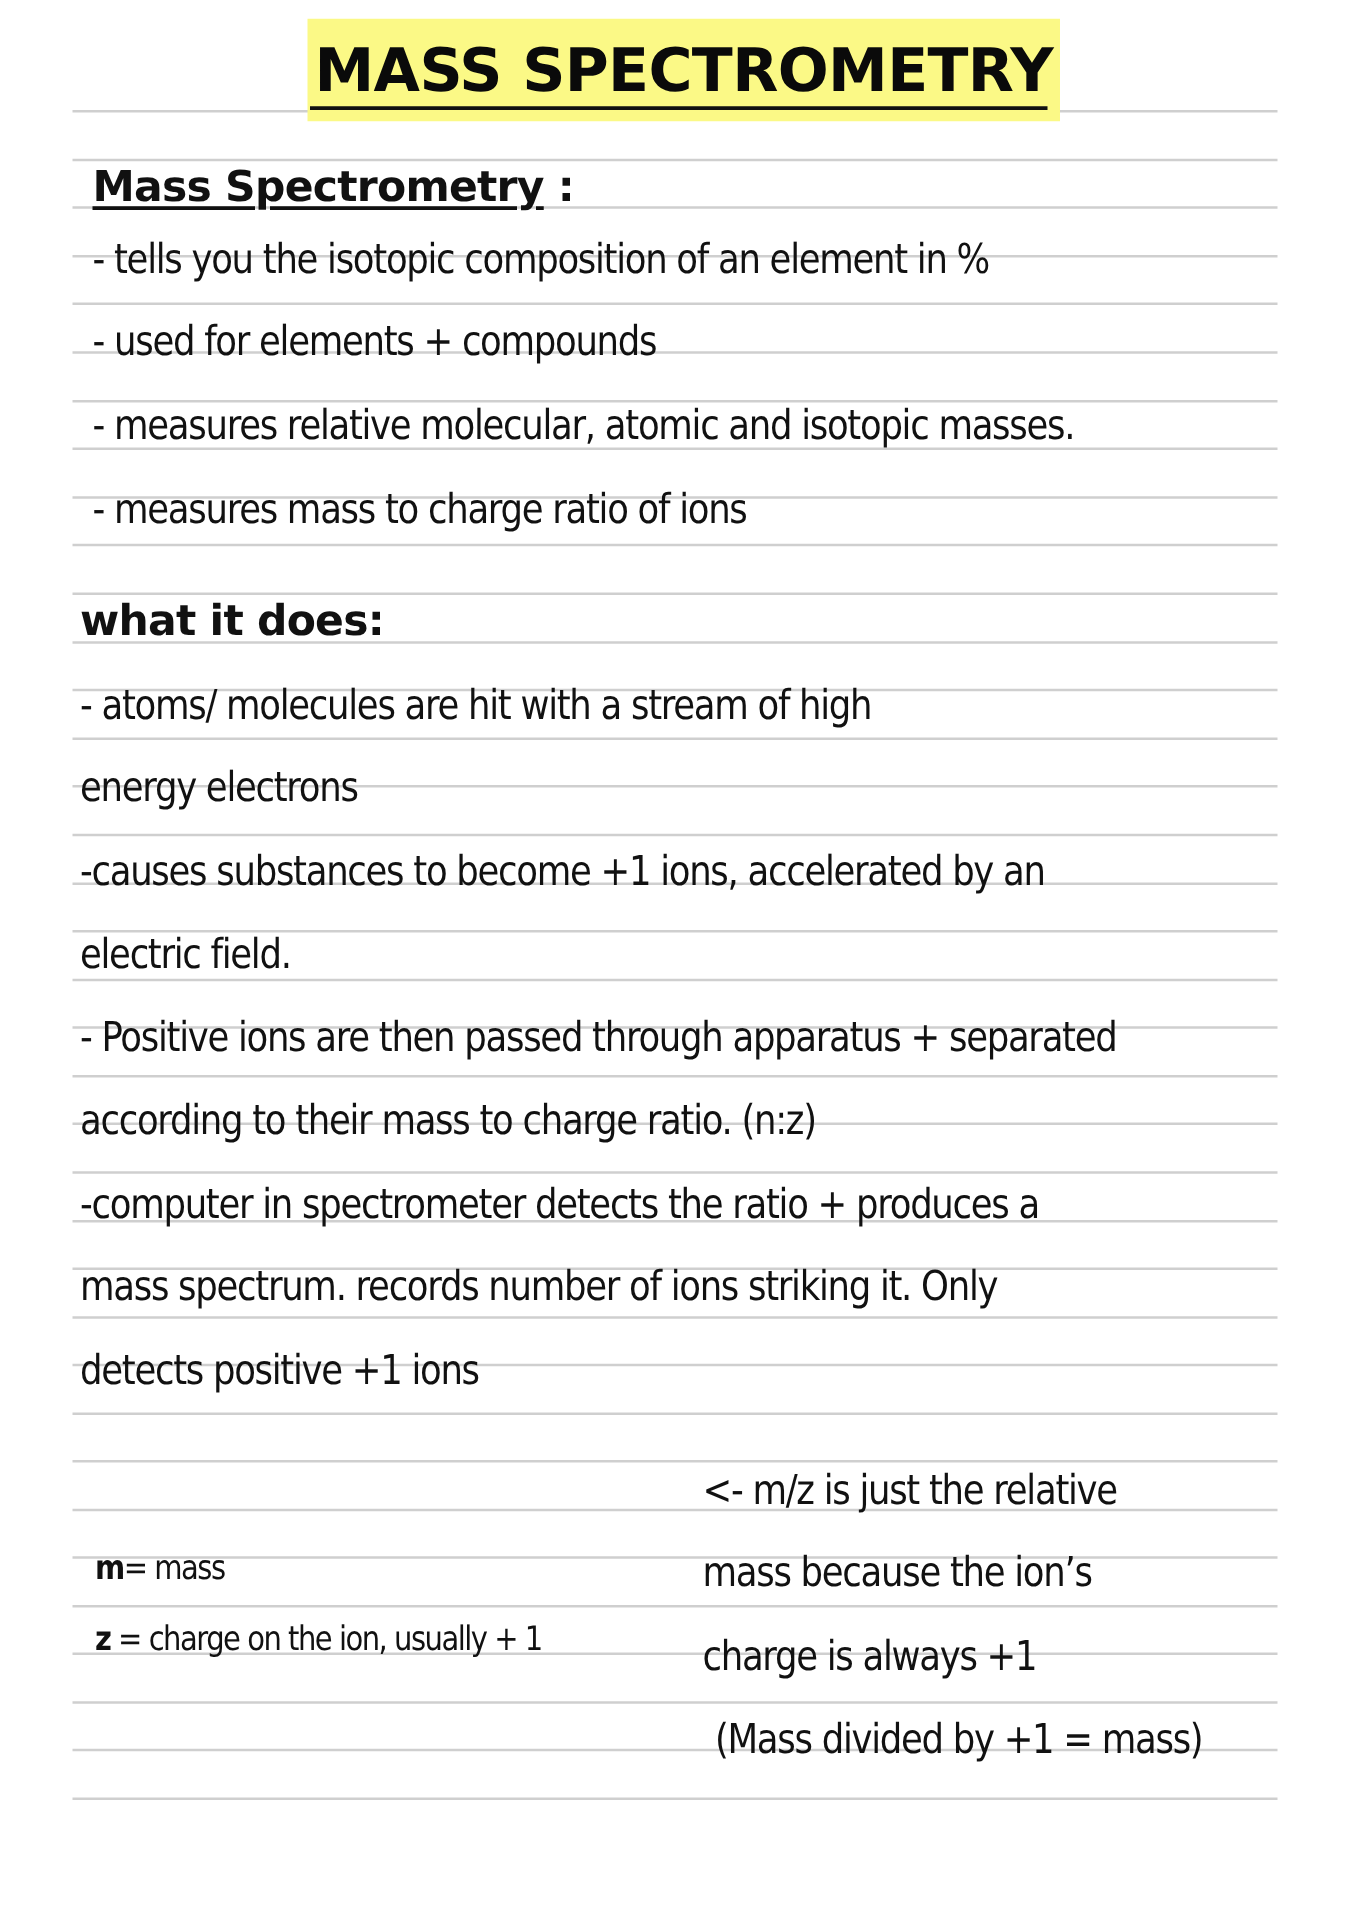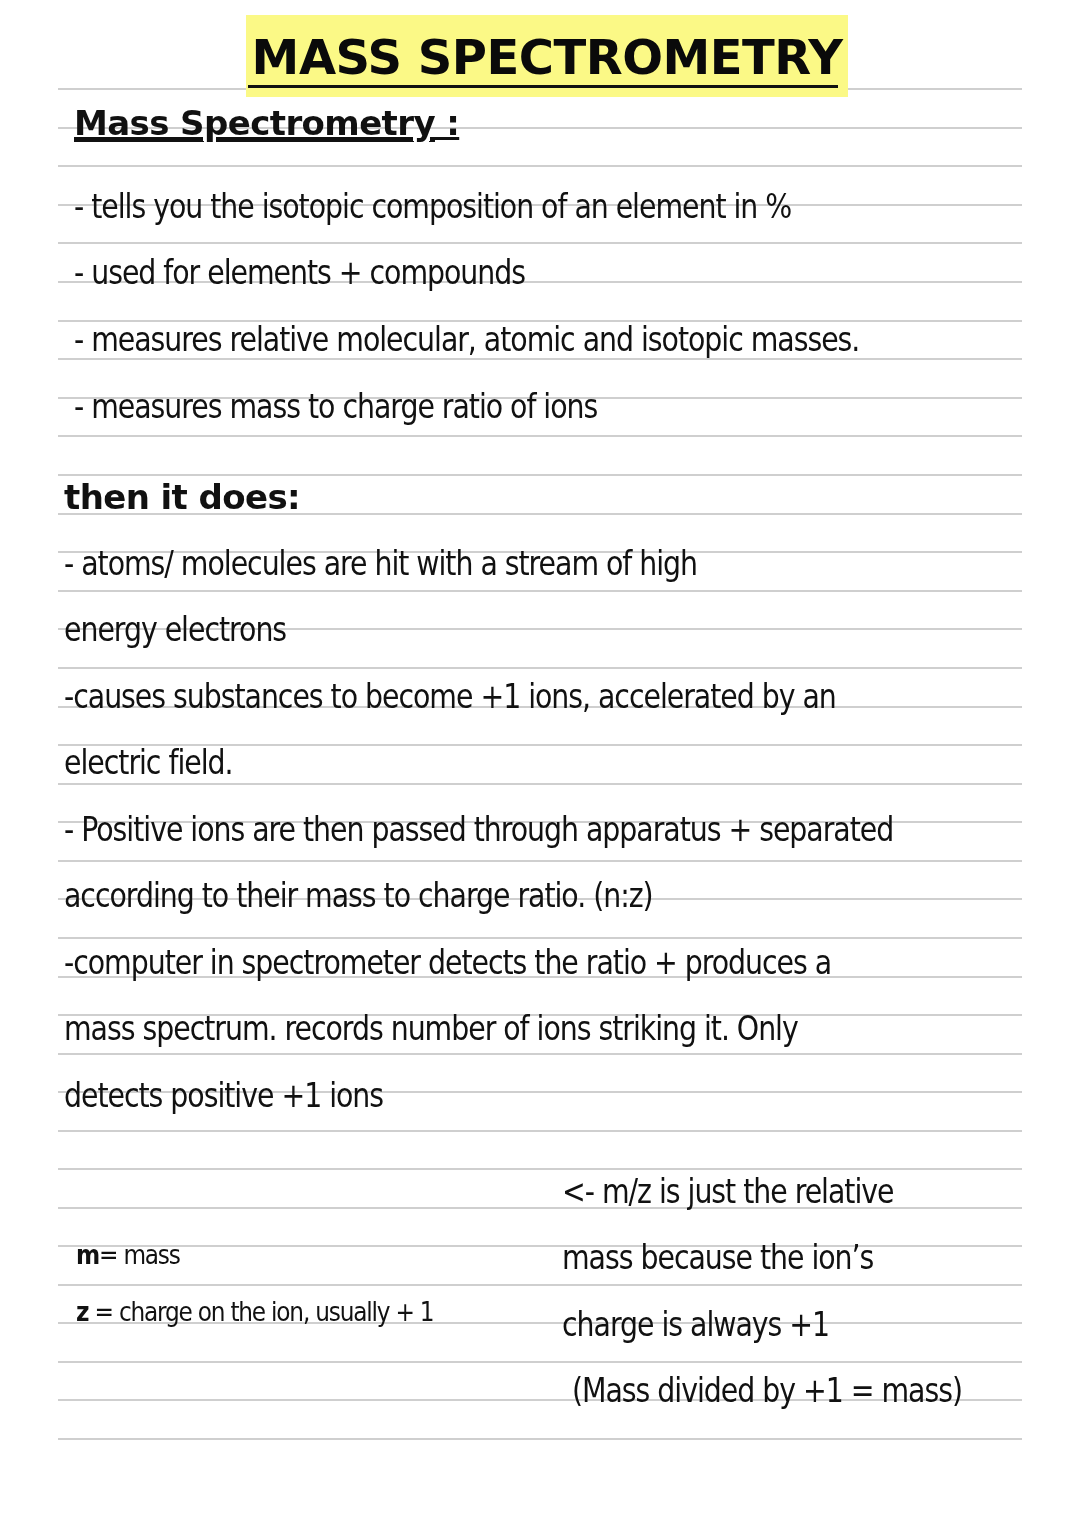--- a/index.html
+++ b/index.html
@@ -129,29 +129,29 @@
   <div class="rule" style="top:1361px"></div>
   <div class="rule" style="top:1399px"></div>
   <div class="rule" style="top:1438px"></div>
 </div>
 
 <div class="title-wrap">
   <div class="title">MASS SPECTROMETRY</div>
   <div class="title-underline"></div>
 </div>
 
-<div class="line heading" style="left:74px; top:103px;text-decoration:underline;">
+<div class="line heading" style="left:74px; top:130px;">
   <span class="u">Mass Spectrometry</span><span> :</span>
 </div>
 <div class="line condensed" style="left:74px; top:187px;">- tells you the isotopic composition of an element in %</div>
 <div class="line condensed" style="left:74px; top:253px;">- used for elements + compounds</div>
 <div class="line condensed" style="left:74px; top:320px;">- measures relative molecular, atomic and isotopic masses.</div>
 <div class="line condensed" style="left:74px; top:387px;">- measures mass to charge ratio of ions</div>
 
-<div class="line heading" style="left:64px; top:477px;">then it does:</div>
+<div class="line heading" style="left:64px; top:477px;">what it does:</div>
 <div class="line condensed" style="left:64px; top:544px;">- atoms/ molecules are hit with a stream of high</div>
 <div class="line condensed" style="left:64px; top:610px;">energy electrons</div>
 <div class="line condensed" style="left:64px; top:677px;">-causes substances to become +1 ions, accelerated by an</div>
 <div class="line condensed" style="left:64px; top:743px;">electric field.</div>
 <div class="line condensed" style="left:64px; top:810px;">- Positive ions are then passed through apparatus + separated</div>
 <div class="line condensed" style="left:64px; top:876px;">according to their mass to charge ratio. (n:z)</div>
 <div class="line condensed" style="left:64px; top:943px;">-computer in spectrometer detects the ratio + produces a</div>
 <div class="line condensed" style="left:64px; top:1009px;">mass spectrum. records number of ions striking it. Only</div>
 <div class="line condensed" style="left:64px; top:1076px;">detects positive +1 ions</div>
 

